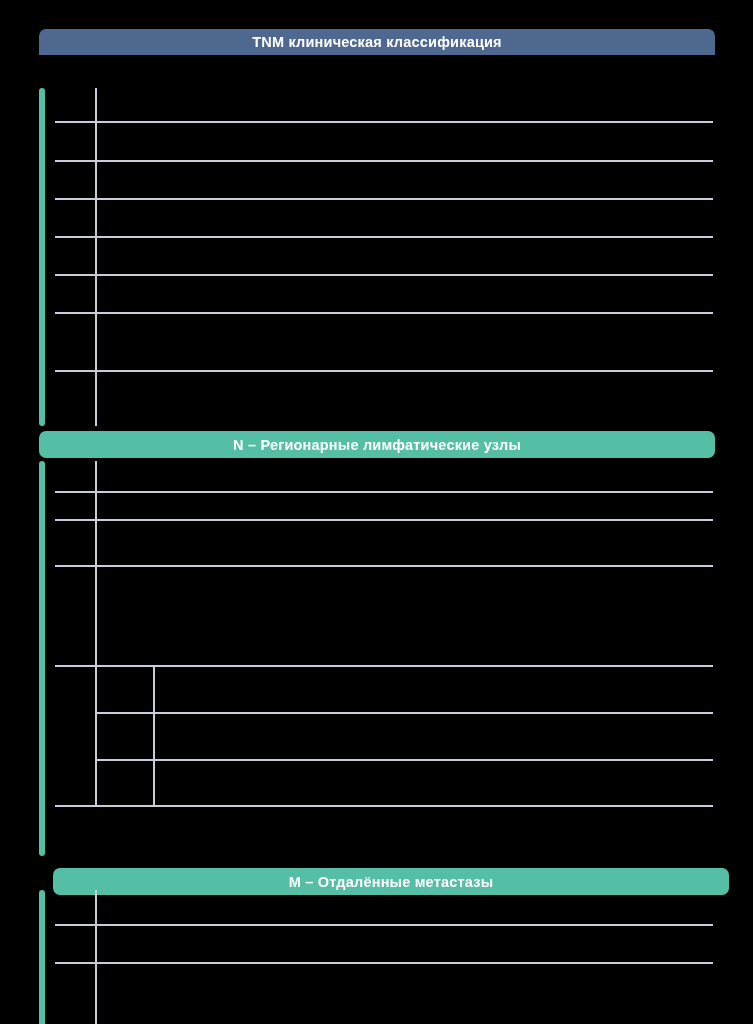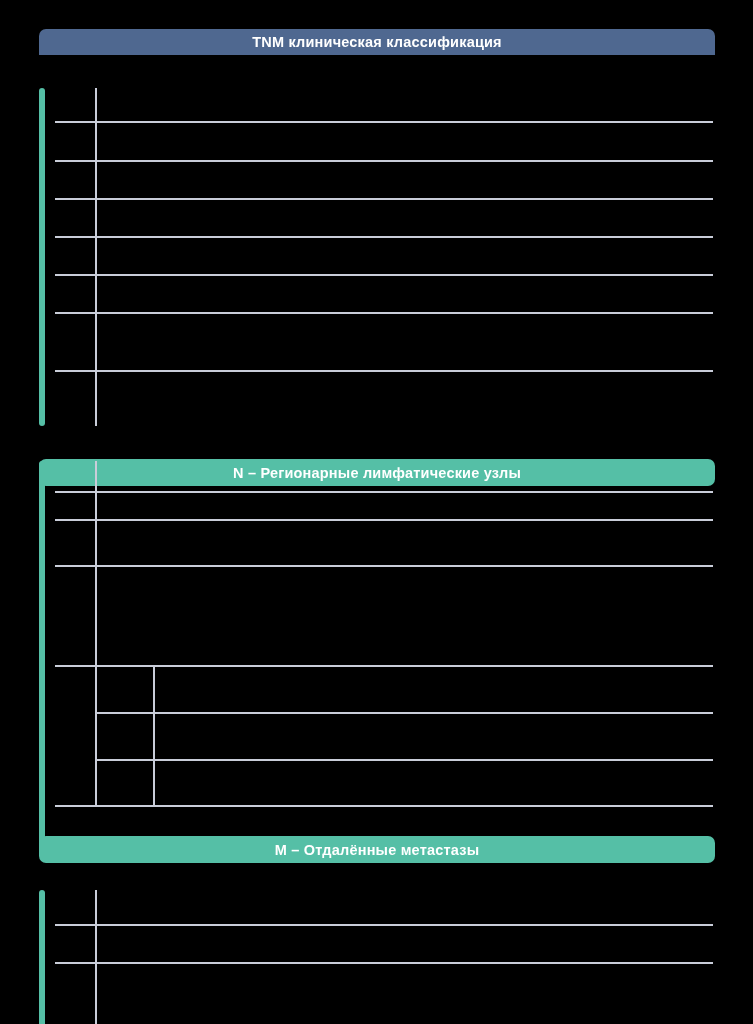--- a/index.html
+++ b/index.html
@@ -49,22 +49,22 @@
     border-radius: 7px 7px 0 0;
     font-size: 14.5px;
   }
   .banner-section {
     height: 27px;
     background: #55bfa6;
     border-radius: 7px;
     font-size: 14.5px;
   }
   #sec-t { top: 58px; }
-  #sec-n { top: 431px; margin-top: 28px; }
-  #sec-m { top: 836px; }
+  #sec-n { top: 431px; }
+  #sec-m { top: 868px; margin-left: 14px; }
 
   
   .group {
     position: absolute;
     left: 39px;
     width: 676px;
   }
   #grp-t { top: 88px; height: 338px; }
   #grp-n { top: 461px; height: 395px; }
   #grp-m { top: 890px; height: 134px; }

